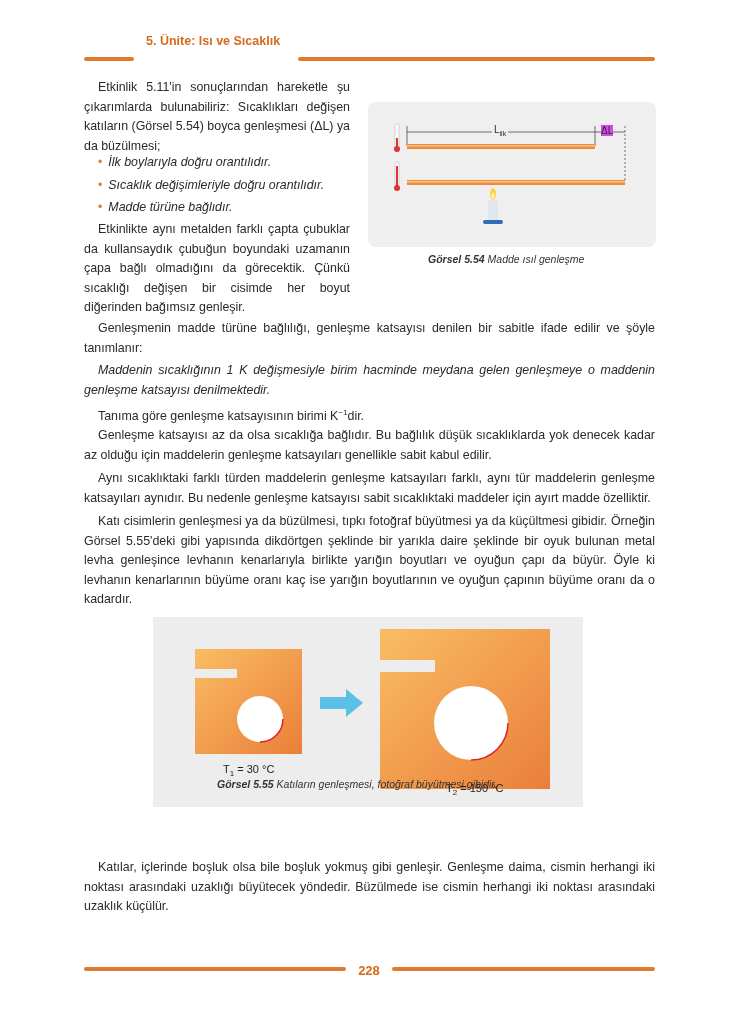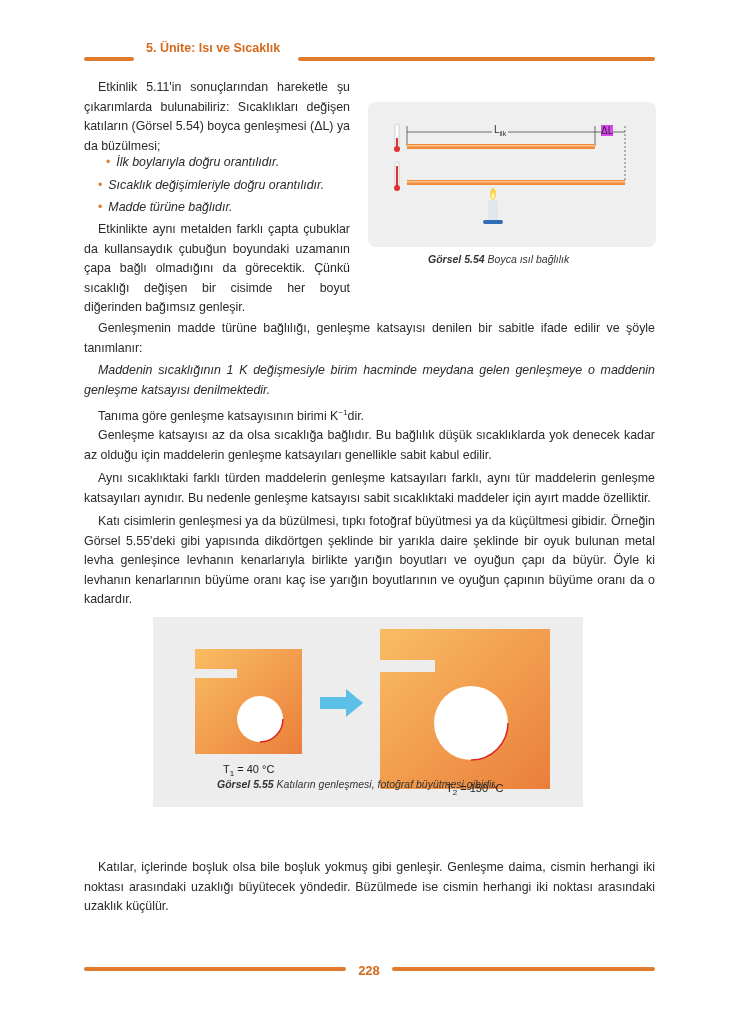--- a/index.html
+++ b/index.html
@@ -1,40 +1,40 @@
 <!DOCTYPE html>
 <html><head>
 <meta charset="utf-8">
 <style>
   html, body { margin: 0; padding: 0; background: #ffffff; }
   body { width: 736px; height: 1024px; position: relative; overflow: hidden;
          font-family: "Liberation Sans", sans-serif; color: #2a2a2a; }
   .rule { position: absolute; height: 4px; background: #e07b2e; border-radius: 2px; }
-  .header-title { position: absolute; left: 146px; top: 41px; font-size: 12.5px; font-weight: bold; color: #d56a1c; }
+  .header-title { position: absolute; left: 146px; top: 34px; font-size: 12.5px; font-weight: bold; color: #d56a1c; }
   .p { position: absolute; font-size: 12.4px; line-height: 19.5px; text-align: justify; margin: 0; }
   .it { font-style: italic; }
   .bullet { position: absolute; font-size: 12.4px; font-style: italic; }
   .bullet .dot { color: #e07b2e; font-style: normal; margin-right: 6px; }
   .fig1 { position: absolute; left: 368px; top: 102px; width: 288px; height: 145px; background: #efefef; border-radius: 8px; }
   .cap { position: absolute; font-size: 10.5px; font-style: italic; color: #333; }
   .cap b { font-style: italic; font-weight: bold; }
   .fig2 { position: absolute; left: 153px; top: 617px; width: 430px; height: 190px; background: #ededed; }
   .pagenum { position: absolute; left: 354px; top: 963px; width: 30px; text-align: center; font-size: 13px; font-weight: bold; color: #d56a1c; }
   .tlabel { position: absolute; font-size: 11px; color: #222; }
 </style>
 </head>
 <body>
 
 <div class="rule" style="left:84px; top:57px; width:50px;"></div>
 <div class="header-title">5. Ünite: Isı ve Sıcaklık</div>
 <div class="rule" style="left:298px; top:57px; width:357px;"></div>
 
 <p class="p" style="left:84px; top:78px; width:266px; text-indent:14px;">Etkinlik 5.11'in sonuçlarından hareketle şu çıkarımlarda bulunabiliriz: Sıcaklıkları değişen katıların (Görsel 5.54) boyca genleşmesi (ΔL) ya da büzülmesi;</p>
 
-<div class="bullet" style="left:106px; top:155px;">
+<div class="bullet" style="left:98px; top:155px;">
   <span class="dot">•</span><span>İlk boylarıyla doğru orantılıdır.</span>
 </div>
 <div class="bullet" style="left:98px; top:178px;">
   <span class="dot">•</span><span>Sıcaklık değişimleriyle doğru orantılıdır.</span>
 </div>
 <div class="bullet" style="left:98px; top:200px;">
   <span class="dot">•</span><span>Madde türüne bağlıdır.</span>
 </div>
 
 <p class="p" style="left:84px; top:220px; width:266px; text-indent:14px;">Etkinlikte aynı metalden farklı çapta çubuklar da kullansaydık çubuğun boyundaki uzamanın çapa bağlı olmadığını da görecektik. Çünkü sıcaklığı değişen bir cisimde her boyut diğerinden bağımsız genleşir.</p>
@@ -70,21 +70,21 @@
       <rect x="120" y="98" width="10" height="22" rx="2" fill="#dfe6ee"></rect>
       <rect x="115" y="118" width="20" height="4" rx="2" fill="#2f6db5"></rect>
     </g>
   </svg>
   <div style="position:absolute; left:124px; top:22px; font-size:10px; background:#efefef; padding:0 2px;">
     <span>L</span><sub style="font-size:7px;">ilk</sub>
   </div>
   <div style="position:absolute; left:233px; top:23px; font-size:10px; background:#d946ef;">ΔL</div>
 </div>
 <div class="cap" style="left:428px; top:253px;">
-  <b>Görsel 5.54</b><span> Boyca ısıl bağlılık</span>
+  <b>Görsel 5.54</b><span> Madde ısıl genleşme</span>
 </div>
 
 <p class="p" style="left:84px; top:319px; width:571px; text-indent:14px;">Genleşmenin madde türüne bağlılığı, genleşme katsayısı denilen bir sabitle ifade edilir ve şöyle tanımlanır:</p>
 <p class="p it" style="left:84px; top:361px; width:571px; text-indent:14px;">Maddenin sıcaklığının 1 K değişmesiyle birim hacminde meydana gelen genleşmeye o maddenin genleşme katsayısı denilmektedir.</p>
 <p class="p" style="left:84px; top:403px; width:571px; text-indent:14px;">
   <span>Tanıma göre genleşme katsayısının birimi K</span><sup style="font-size:8px;">−1</sup><span>dir.</span>
 </p>
 <p class="p" style="left:84px; top:426px; width:571px; text-indent:14px;">Genleşme katsayısı az da olsa sıcaklığa bağlıdır. Bu bağlılık düşük sıcaklıklarda yok denecek kadar az olduğu için maddelerin genleşme katsayıları genellikle sabit kabul edilir.</p>
 <p class="p" style="left:84px; top:469px; width:571px; text-indent:14px;">Aynı sıcaklıktaki farklı türden maddelerin genleşme katsayıları farklı, aynı tür maddelerin genleşme katsayıları aynıdır. Bu nedenle genleşme katsayısı sabit sıcaklıktaki maddeler için ayırt madde özelliktir.</p>
 <p class="p" style="left:84px; top:512px; width:571px; text-indent:14px;">Katı cisimlerin genleşmesi ya da büzülmesi, tıpkı fotoğraf büyütmesi ya da küçültmesi gibidir. Örneğin Görsel 5.55'deki gibi yapısında dikdörtgen şeklinde bir yarıkla daire şeklinde bir oyuk bulunan metal levha genleşince levhanın kenarlarıyla birlikte yarığın boyutları ve oyuğun çapı da büyür. Öyle ki levhanın kenarlarının büyüme oranı kaç ise yarığın boyutlarının ve oyuğun çapının büyüme oranı da o kadardır.</p>
@@ -111,21 +111,21 @@
     </g>
 
     <g>
       <rect x="227" y="12" width="170" height="160" fill="url(#plateGrad)"></rect>
       <rect x="227" y="43" width="55" height="12" fill="#ededed"></rect>
       <circle cx="318" cy="106" r="37" fill="#ffffff"></circle>
       <path d="M 318 143 A 37 37 0 0 0 355 106" stroke="#d22" stroke-width="1.5" fill="none"></path>
     </g>
   </svg>
   <div class="tlabel" style="left:70px; top:146px;">
-    <span>T</span><sub style="font-size:8px;">1</sub><span> = 40 °C</span>
+    <span>T</span><sub style="font-size:8px;">1</sub><span> = 30 °C</span>
   </div>
   <div class="tlabel" style="left:293px; top:165px;">
     <span>T</span><sub style="font-size:8px;">2</sub><span> = 150 °C</span>
   </div>
 </div>
 <div class="cap" style="left:217px; top:778px;text-align:center;">
   <b>Görsel 5.55</b><span> Katıların genleşmesi, fotoğraf büyütmesi gibidir.</span>
 </div>
 
 <p class="p" style="left:84px; top:858px; width:571px; text-indent:14px;">Katılar, içlerinde boşluk olsa bile boşluk yokmuş gibi genleşir. Genleşme daima, cismin herhangi iki noktası arasındaki uzaklığı büyütecek yöndedir. Büzülmede ise cismin herhangi iki noktası arasındaki uzaklık küçülür.</p>

